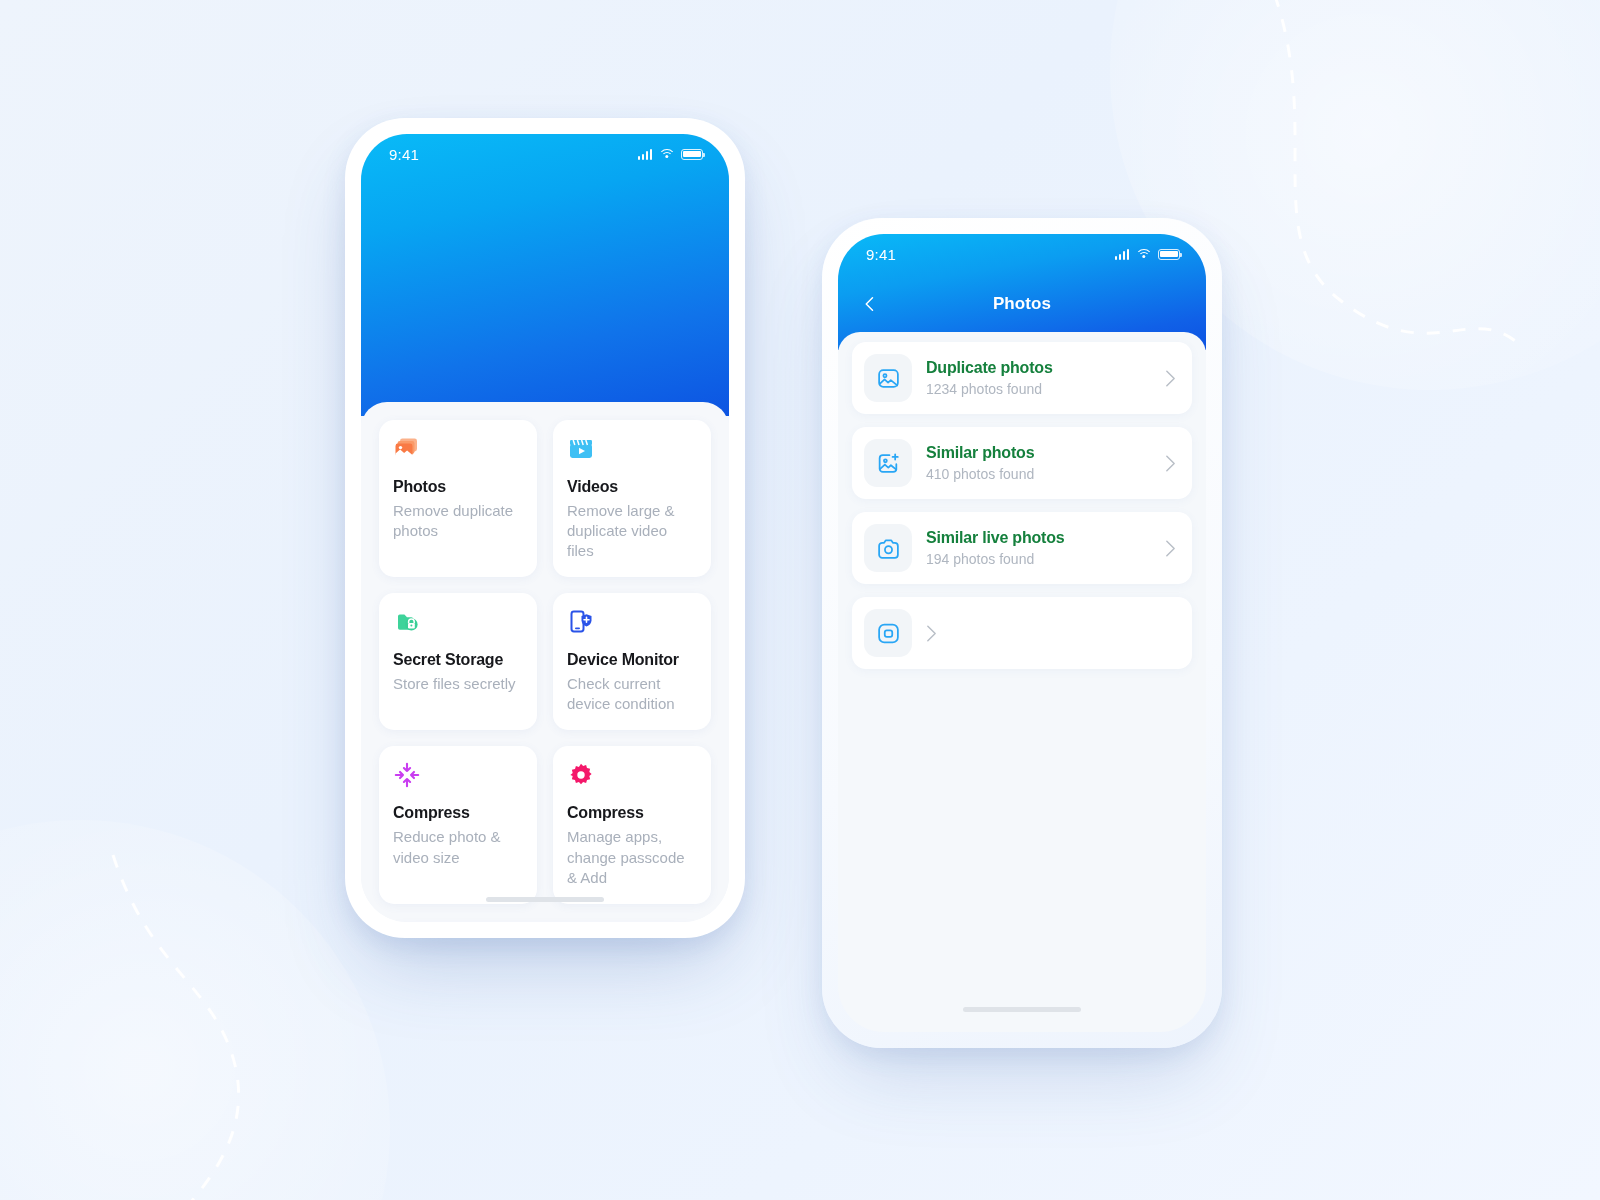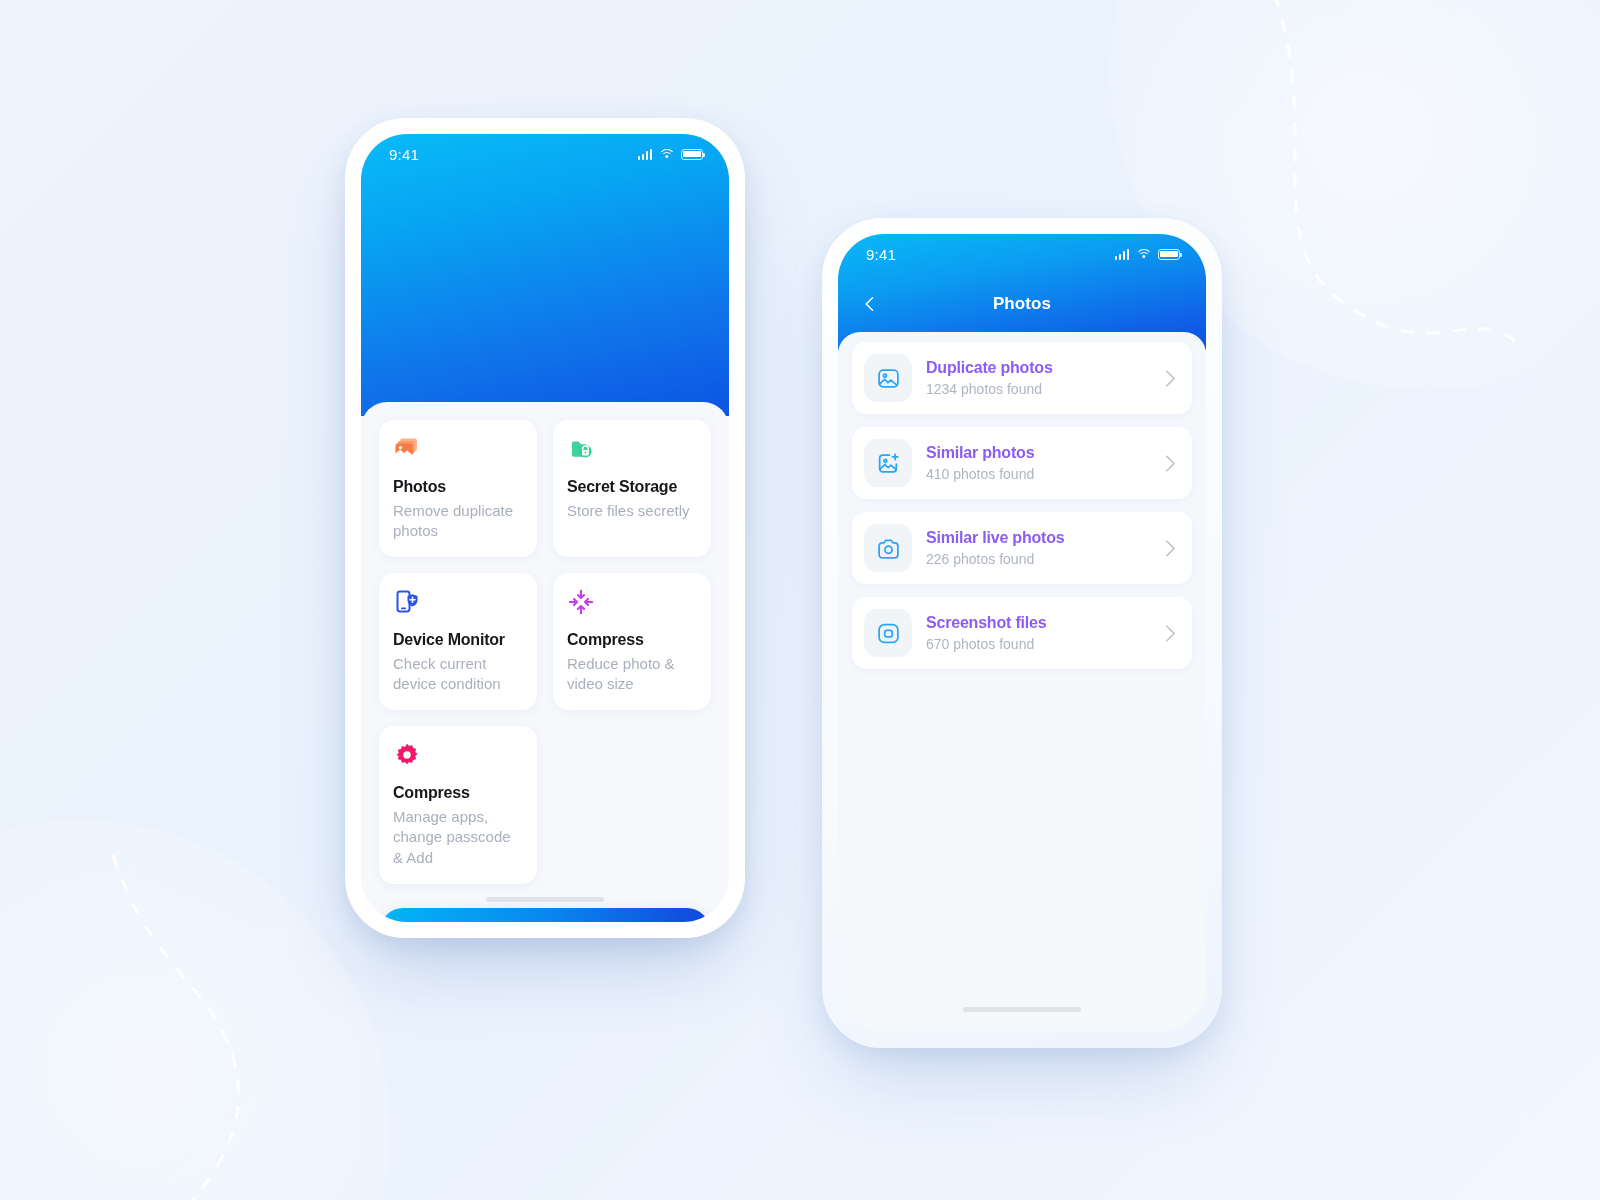--- a/index.html
+++ b/index.html
@@ -99,21 +99,21 @@
   .nav-back svg{width:20px;height:20px;}
   .body2{position:absolute;left:0;right:0;top:98px;bottom:0;background:#f5f8fb;
     border-radius:22px 22px 46px 46px;padding:10px 14px 0;box-sizing:border-box;}
   .lrow{display:flex;align-items:center;background:#fff;border-radius:14px;
     padding:12px 16px 12px 12px;margin-bottom:13px;cursor:pointer;
     box-shadow:0 2px 10px rgba(80,120,190,.06);}
   .lrow-ico{width:48px;height:48px;flex:0 0 48px;border-radius:13px;background:#f2f5f8;
     display:flex;align-items:center;justify-content:center;margin-right:14px;}
   .lrow-ico svg{width:25px;height:25px;display:block;}
   .lrow-txt{flex:1;min-width:0;}
-  .lrow-title{font-size:16px;font-weight:700;color:#8b5cf6;letter-spacing:-.2px;}
+  .lrow-title{font-size:16px;font-weight:700;color:#15803d;letter-spacing:-.2px;}
   .lrow-sub{font-size:14px;color:#afb6c0;margin-top:4px;}
   .chev{width:11px;height:19px;flex:0 0 11px;color:#b9bfc7;}
   .chev svg{width:11px;height:19px;display:block;}
 </style>
 </head>
 <body>
 
 <div class="bg-deco">
   <div class="blob blob-a"></div>
   <div class="blob blob-b"></div>
@@ -216,20 +216,32 @@
               <rect x="4.5" y="6" width="17" height="13" rx="2.4" fill="#fa9a68"></rect>
               <rect x="2.5" y="8.5" width="17" height="13" rx="2.4" fill="#f97a45"></rect>
               <circle cx="7.5" cy="12.6" r="1.7" fill="#fff"></circle>
               <path d="M2.5 18.6l4.6-4 4 3.4 3-2.6 5.4 4.6v1.5a1 1 0 0 1-1 1H3.5a1 1 0 0 1-1-1z" fill="#fff"></path>
             </svg>
           </div>
           <div class="card-title">Photos</div>
           <div class="card-sub">Remove duplicate photos</div>
         </div>
 
+        <div class="card">
+          <div class="card-ico">
+            <svg viewBox="0 0 28 28" fill="none">
+              <rect x="3" y="9" width="22" height="14" rx="2.4" fill="#3fc0f4"></rect>
+              <rect x="3" y="5" width="22" height="5" rx="1.3" fill="#3fc0f4"></rect>
+              <path d="M6.2 5l1.6 5M10.4 5l1.6 5M14.6 5l1.6 5M18.8 5l1.6 5" stroke="#fff" stroke-width="1.5"></path>
+              <path d="M12 12.7l6 3.3-6 3.3z" fill="#fff"></path>
+            </svg>
+          </div>
+          <div class="card-title">Videos</div>
+          <div class="card-sub">Remove large &amp; duplicate video files</div>
+        </div>
 
         <div class="card">
           <div class="card-ico">
             <svg viewBox="0 0 28 28" fill="none">
               <path d="M5 8.2a1.8 1.8 0 0 1 1.8-1.8h4.6L14 9.2h4.4a1.8 1.8 0 0 1 1.8 1.8v9a1.8 1.8 0 0 1-1.8 1.8H6.8A1.8 1.8 0 0 1 5 20V8.2z" fill="#3ed39a"></path>
               <circle cx="18.4" cy="16.4" r="6.2" fill="#39cf96"></circle>
               <path d="M15.6 15.2v-1.5a2.8 2.8 0 0 1 5.6 0v1.5" stroke="#fff" stroke-width="1.5" fill="none"></path>
               <rect x="15" y="15" width="6.8" height="5.6" rx="1.3" fill="#fff"></rect>
               <circle cx="18.4" cy="17.6" r="1" fill="#39cf96"></circle>
             </svg>
@@ -362,40 +374,36 @@
 
       <div class="lrow">
         <span class="lrow-ico">
           <svg viewBox="0 0 24 24" fill="none" stroke="#29a6f5" stroke-width="1.7" stroke-linecap="round" stroke-linejoin="round">
             <path d="M3 9.5a3 3 0 0 1 3-3h1.8l1.5-2.3h5.4L16.2 6.5H18a3 3 0 0 1 3 3V18a3 3 0 0 1-3 3H6a3 3 0 0 1-3-3z"></path>
             <circle cx="12" cy="13.2" r="3.4"></circle>
           </svg>
         </span>
         <span class="lrow-txt">
           <span class="lrow-title">Similar live photos</span>
-          <div class="lrow-sub">226 photos found</div>
+          <div class="lrow-sub">194 photos found</div>
         </span>
         <span class="chev">
           <svg viewBox="0 0 12 20" fill="none" stroke="currentColor" stroke-width="1.6" stroke-linecap="round" stroke-linejoin="round">
               <path d="M2 2l8 8-8 8"></path>
             </svg>
         </span>
       </div>
 
       <div class="lrow">
         <span class="lrow-ico">
           <svg viewBox="0 0 24 24" fill="none" stroke="#29a6f5" stroke-width="1.7" stroke-linecap="round" stroke-linejoin="round">
             <rect x="3" y="3.5" width="18" height="17" rx="5"></rect>
             <rect x="8.4" y="9" width="7.2" height="6.2" rx="2"></rect>
           </svg>
         </span>
-        <span class="lrow-txt">
-          <span class="lrow-title">Screenshot files</span>
-          <div class="lrow-sub">670 photos found</div>
-        </span>
         <span class="chev">
           <svg viewBox="0 0 12 20" fill="none" stroke="currentColor" stroke-width="1.6" stroke-linecap="round" stroke-linejoin="round">
               <path d="M2 2l8 8-8 8"></path>
             </svg>
         </span>
       </div>
 
       <div class="home-ind"></div>
     </div>
 

